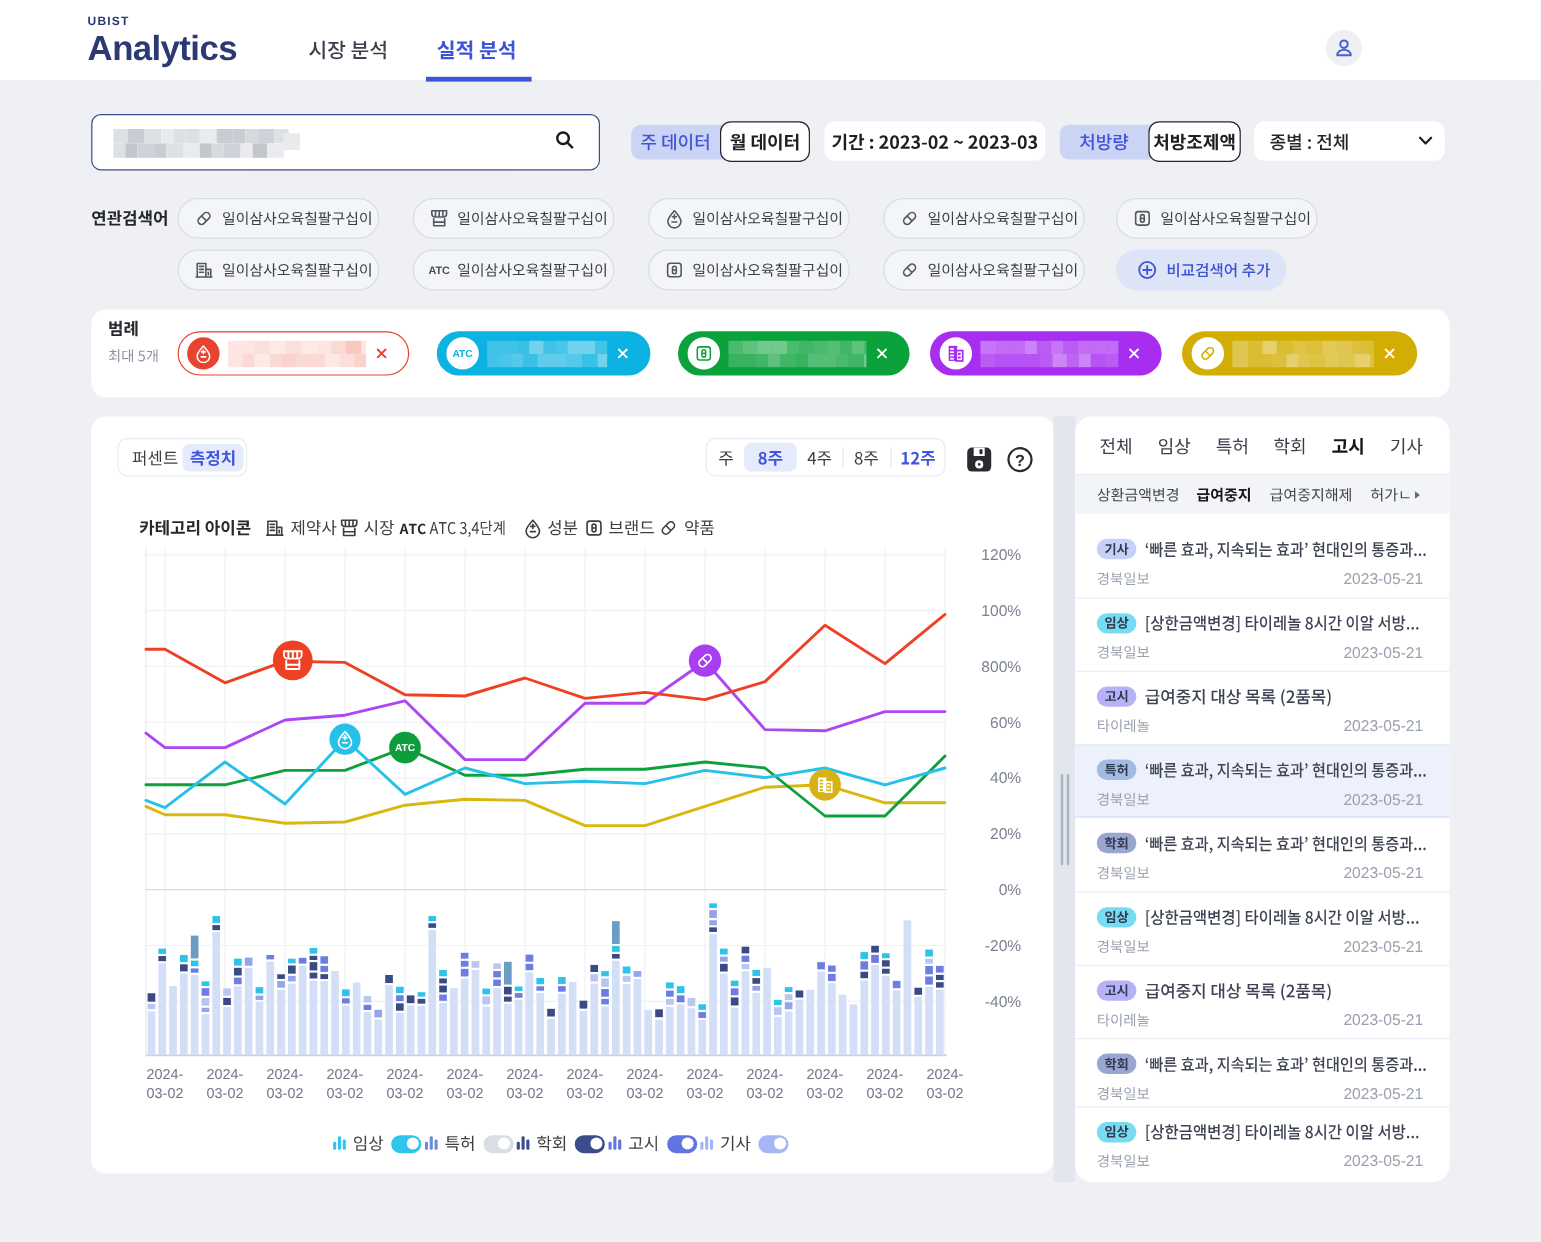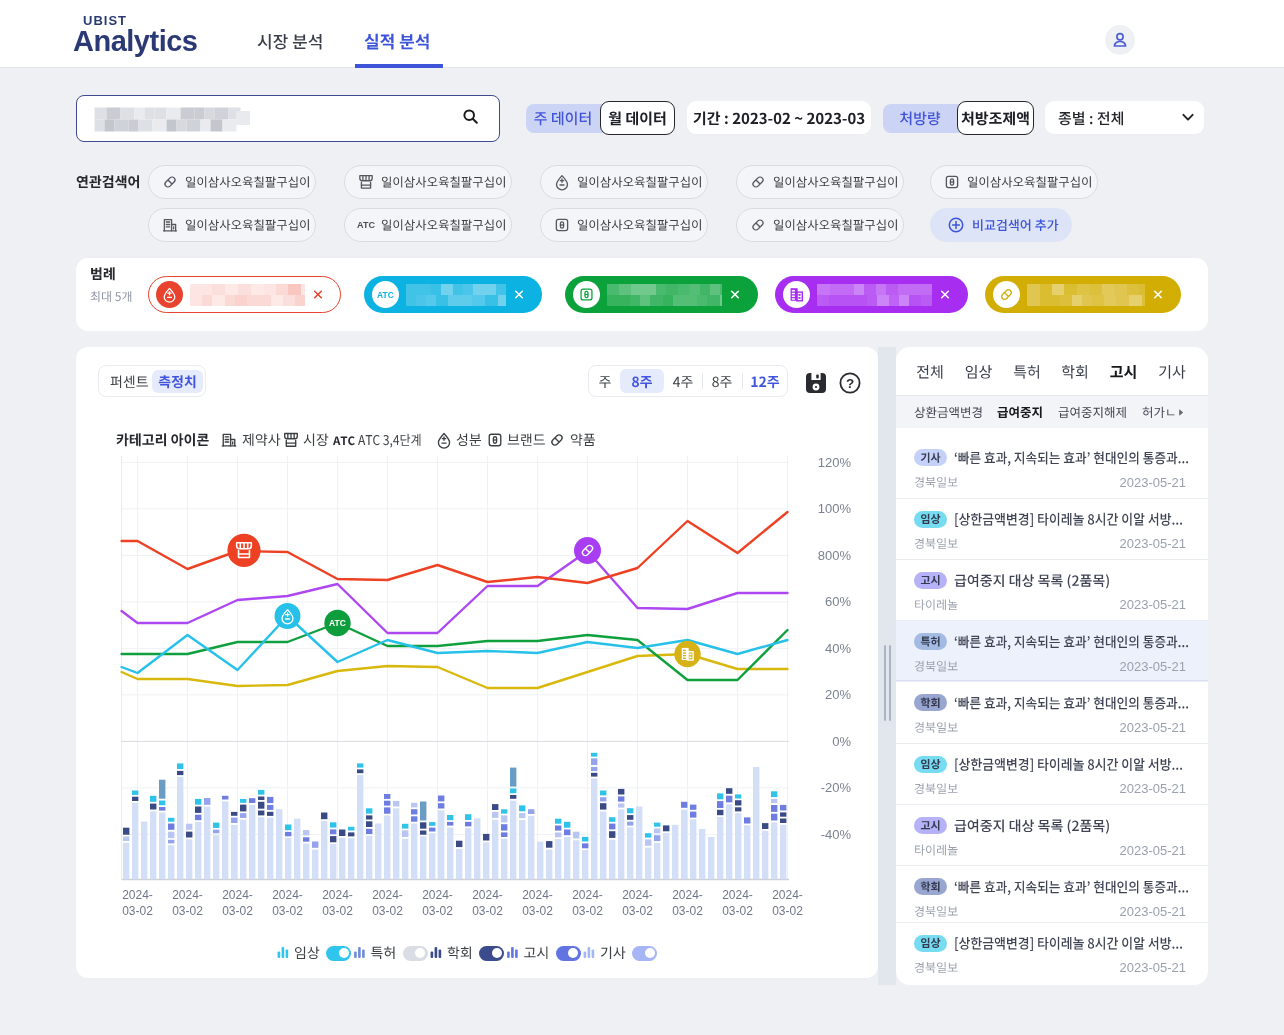--- a/index.html
+++ b/index.html
@@ -1,19 +1,19 @@
 <!DOCTYPE html>
 <html><head><meta charset="utf-8">
 <style>
 *{margin:0;padding:0;box-sizing:border-box}
 html,body{width:1284px;height:1035px;overflow:hidden}
 body{position:relative;background:#eef0f3;font-family:"Liberation Sans",sans-serif}
 </style></head><body>
 <div style="position:absolute;left:0;top:0;width:1284px;height:68px;background:#fff;border-bottom:1px solid #e3e5e9"></div>
-<div style="position:absolute;left:83px;top:13px;font-size:13px;font-weight:bold;letter-spacing:1px;color:#2b3a74;font-family:'Liberation Sans',sans-serif">UBIST</div>
+<div style="position:absolute;left:73px;top:13px;font-size:10px;font-weight:bold;letter-spacing:1px;color:#2b3a74;font-family:'Liberation Sans',sans-serif">UBIST</div>
 <div style="position:absolute;left:73px;top:25px;font-size:29px;font-weight:bold;letter-spacing:-0.5px;color:#2b3a74">Analytics</div>
 <div style="position:absolute;left:355px;top:64px;width:88px;height:4px;background:#3e54d8"></div>
 <div style="position:absolute;left:1105px;top:25px;width:30px;height:30px;border-radius:50%;background:#eef0f3"></div>
 <div style="position:absolute;left:76px;top:95px;width:424px;height:47px;background:#fff;border:1px solid #3f4b90;border-radius:8px"></div>
 <div style="position:absolute;left:526px;top:104px;width:145px;height:29px;background:#ccd4f6;border-radius:8px"></div>
 <div style="position:absolute;left:600px;top:101px;width:75px;height:34px;background:#fff;border:1.8px solid #26262b;border-radius:9px"></div>
 <div style="position:absolute;left:687px;top:101px;width:184px;height:33px;background:#fff;border-radius:9px"></div>
 <div style="position:absolute;left:883px;top:104px;width:147px;height:29px;background:#ccd4f6;border-radius:8px"></div>
 <div style="position:absolute;left:957px;top:101px;width:77px;height:34px;background:#fff;border:1.8px solid #26262b;border-radius:9px"></div>
 <div style="position:absolute;left:1045px;top:101px;width:159px;height:33px;background:#fff;border-radius:9px"></div>

